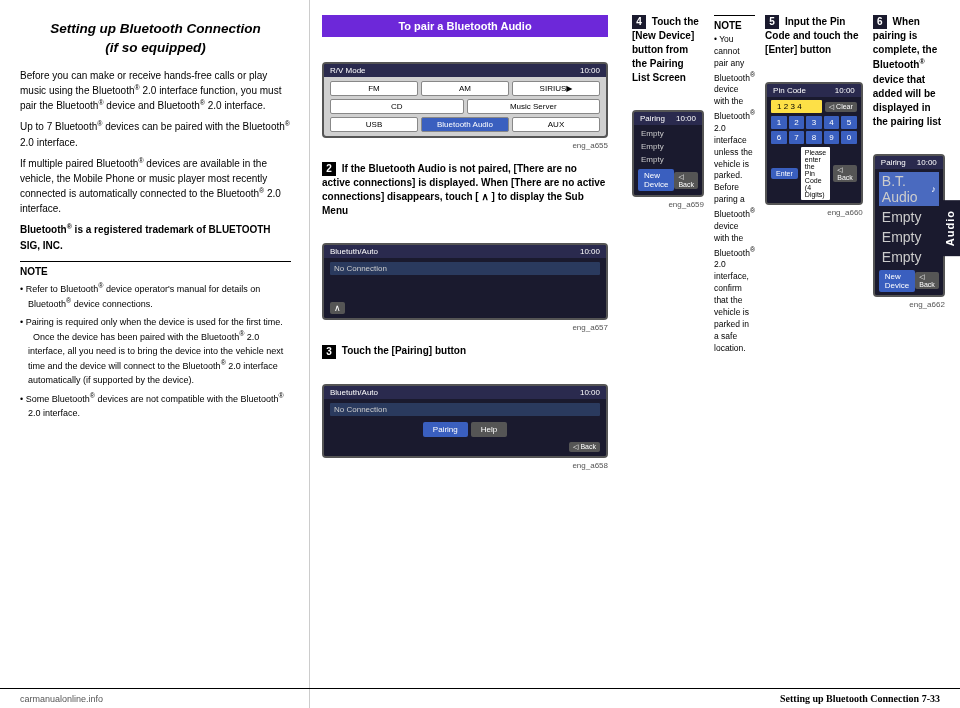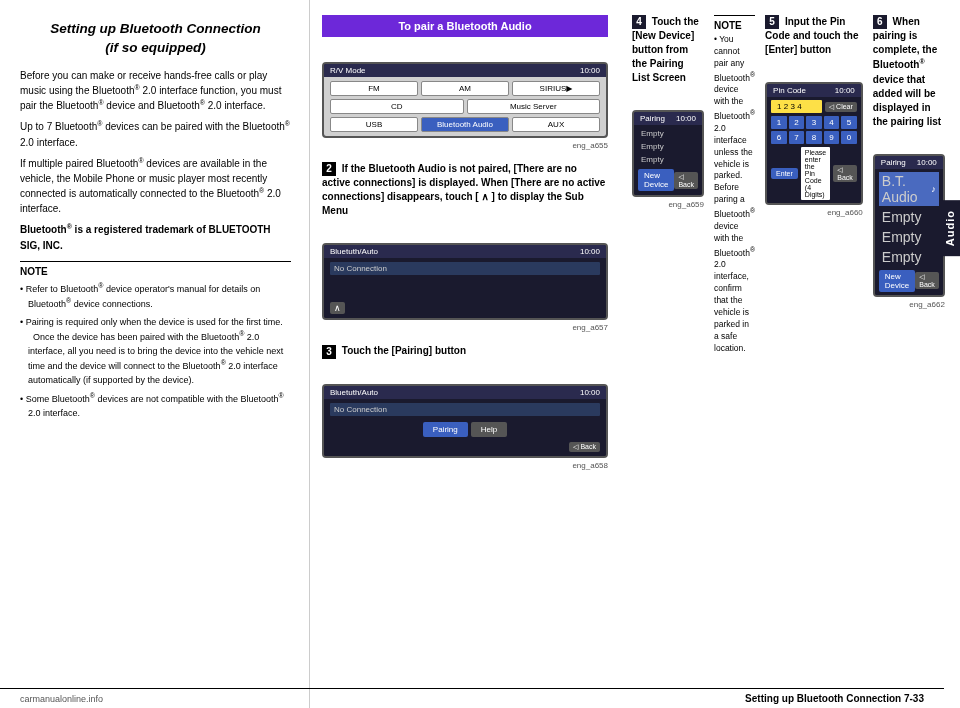--- a/index.html
+++ b/index.html
@@ -374,35 +374,36 @@
       font-size: 9px;
     }
     .fp-active {
       background: #4a6abf;
     }
     
     .bottom-bar {
       position: absolute;
       bottom: 0;
       left: 0;
-      right: 16px;
+      right: 0;
       border-top: 1px solid #000;
       display: flex;
       justify-content: space-between;
       align-items: center;
       padding: 4px 20px;
     }
     .bottom-left {
       font-size: 9px;
       color: #555;
     }
     .bottom-right {
       font-size: 10px;
       font-weight: bold;
       color: #000;
+      font-family: Liberation Serif, serif;
     }
     sup {
       font-size: 7px;
     }
   </style>
 </head>
 <body>
 
 <div class="page">
 

